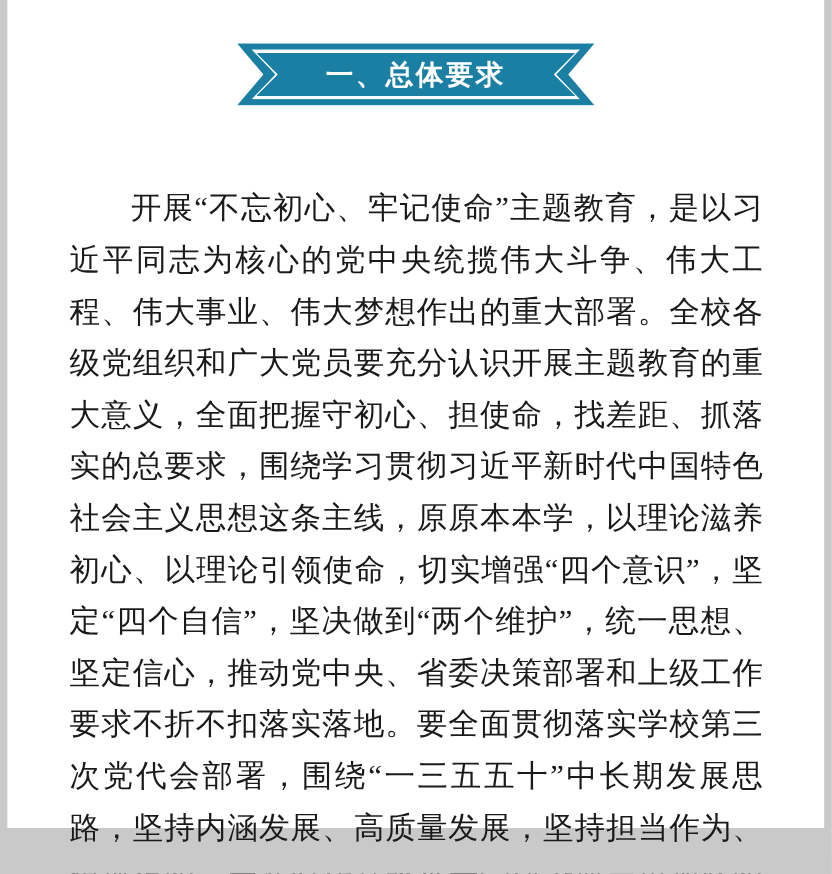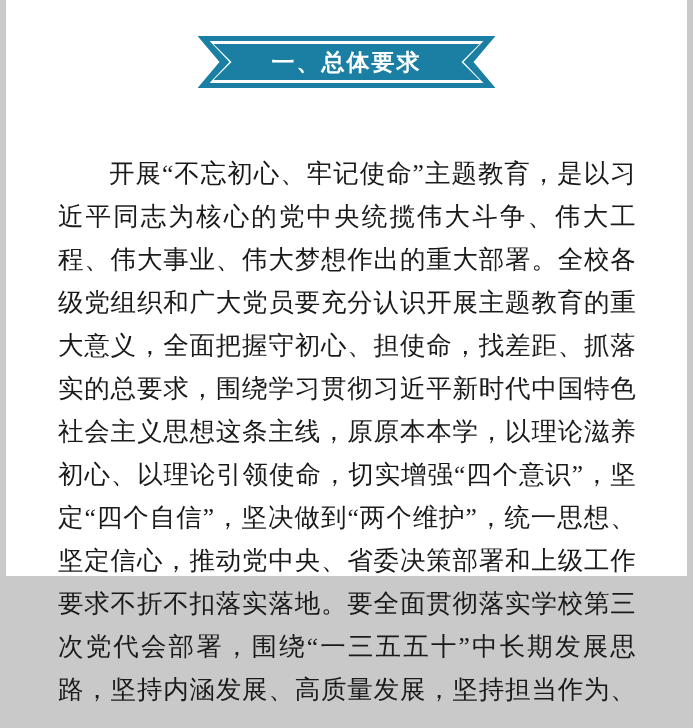--- a/index.html
+++ b/index.html
@@ -11,21 +11,21 @@
     height: 728px;
     background: #c9c9c9;
     font-family: "Liberation Serif", "DejaVu Serif", serif;
     overflow: hidden;
   }
   .page {
     position: absolute;
     left: 6px;
     top: 0;
     width: 681px;
-    height: 576px;
+    height: 690px;
     background: #ffffff;
     box-sizing: border-box;
   }
   .banner-wrap {
     position: absolute;
     left: 0;
     top: 36px;
     width: 681px;
     display: flex;
     justify-content: center;

